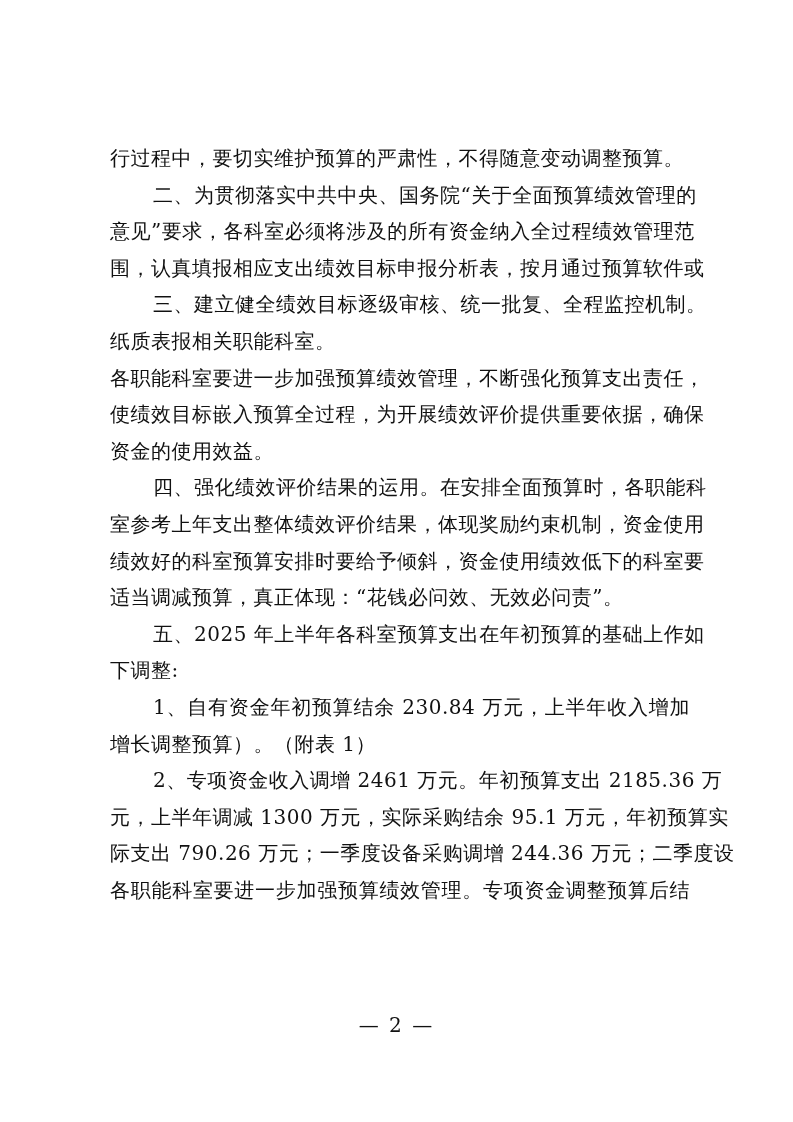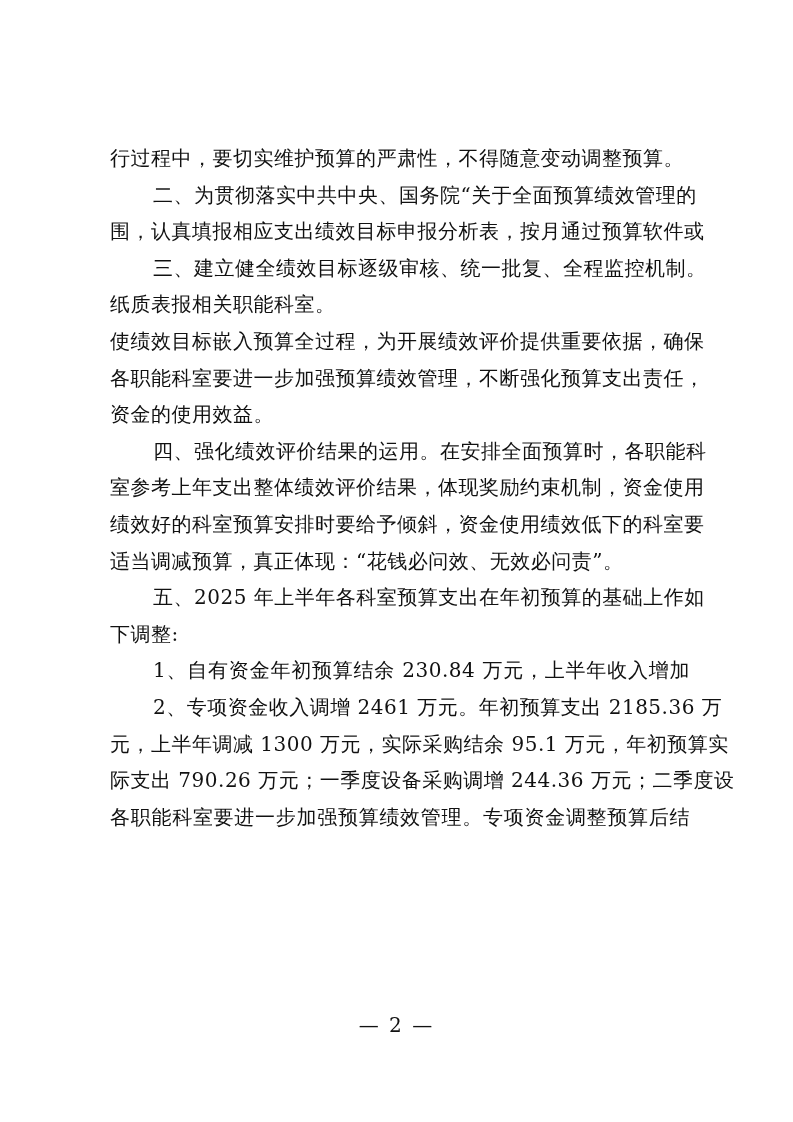--- a/index.html
+++ b/index.html
@@ -55,32 +55,34 @@
       letter-spacing: 2px;
     }
   </style>
 </head>
 <body>
 
 <div class="page">
   <div class="body-text">
     <div class="line last">行过程中，要切实维护预算的严肃性，不得随意变动调整预算。</div>
     <div class="line indent">二、为贯彻落实中共中央、国务院“关于全面预算绩效管理的</div>
+    <div class="line">意见”要求，各科室必须将涉及的所有资金纳入全过程绩效管理范</div>
     <div class="line">围，认真填报相应支出绩效目标申报分析表，按月通过预算软件或</div>
     <div class="line indent">三、建立健全绩效目标逐级审核、统一批复、全程监控机制。</div>
     <div class="line last">纸质表报相关职能科室。</div>
+    <div class="line">各职能科室要进一步加强预算绩效管理，不断强化预算支出责任，</div>
     <div class="line">使绩效目标嵌入预算全过程，为开展绩效评价提供重要依据，确保</div>
-    <div class="line">各职能科室要进一步加强预算绩效管理，不断强化预算支出责任，</div>
     <div class="line last">资金的使用效益。</div>
     <div class="line indent">四、强化绩效评价结果的运用。在安排全面预算时，各职能科</div>
     <div class="line">室参考上年支出整体绩效评价结果，体现奖励约束机制，资金使用</div>
     <div class="line">绩效好的科室预算安排时要给予倾斜，资金使用绩效低下的科室要</div>
     <div class="line last">适当调减预算，真正体现：“花钱必问效、无效必问责”。</div>
     <div class="line indent">五、2025 年上半年各科室预算支出在年初预算的基础上作如</div>
     <div class="line last">下调整:</div>
     <div class="line indent">1、自有资金年初预算结余 230.84 万元，上半年收入增加</div>
+    <div class="line last">增长调整预算）。（附表 1）</div>
     <div class="line indent">2、专项资金收入调增 2461 万元。年初预算支出 2185.36 万</div>
     <div class="line">元，上半年调减 1300 万元，实际采购结余 95.1 万元，年初预算实</div>
     <div class="line">际支出 790.26 万元；一季度设备采购调增 244.36 万元；二季度设</div>
     <div class="line">各职能科室要进一步加强预算绩效管理。专项资金调整预算后结</div>
   </div>
   <div class="page-number">— 2 —</div>
 </div>
 
 </body></html>

